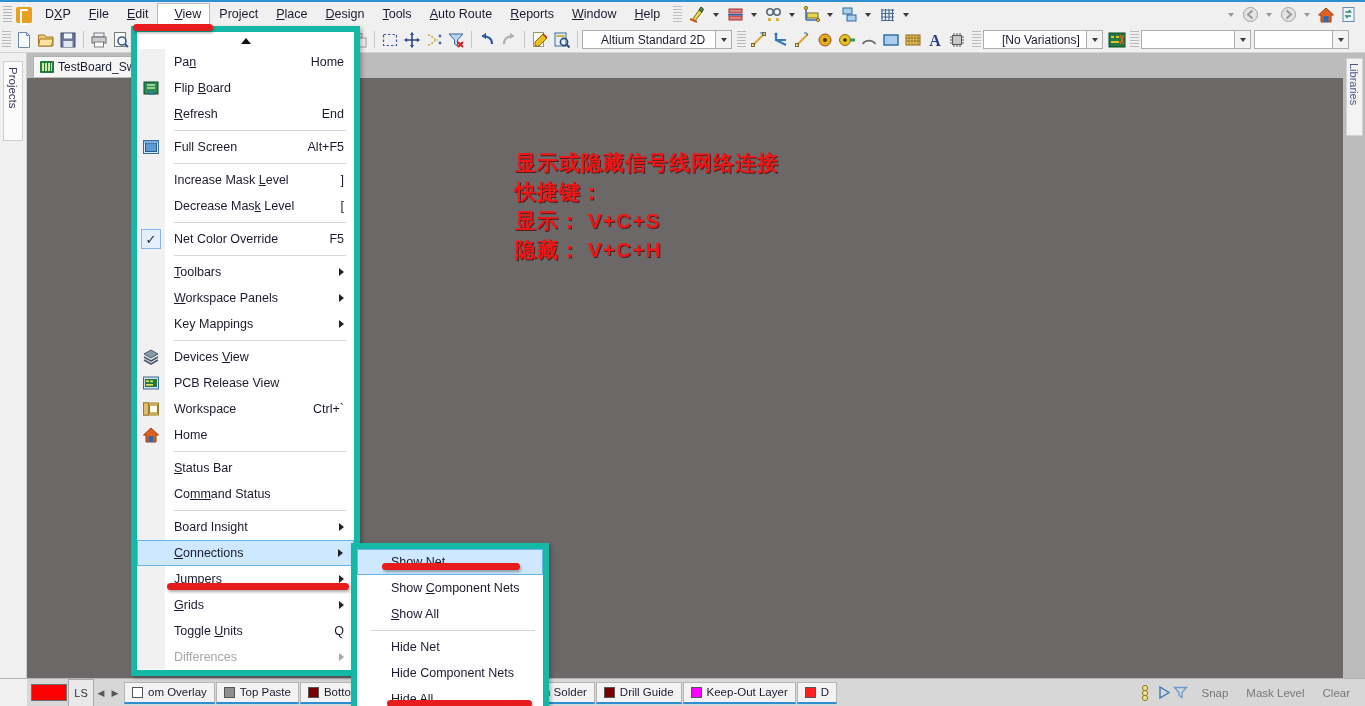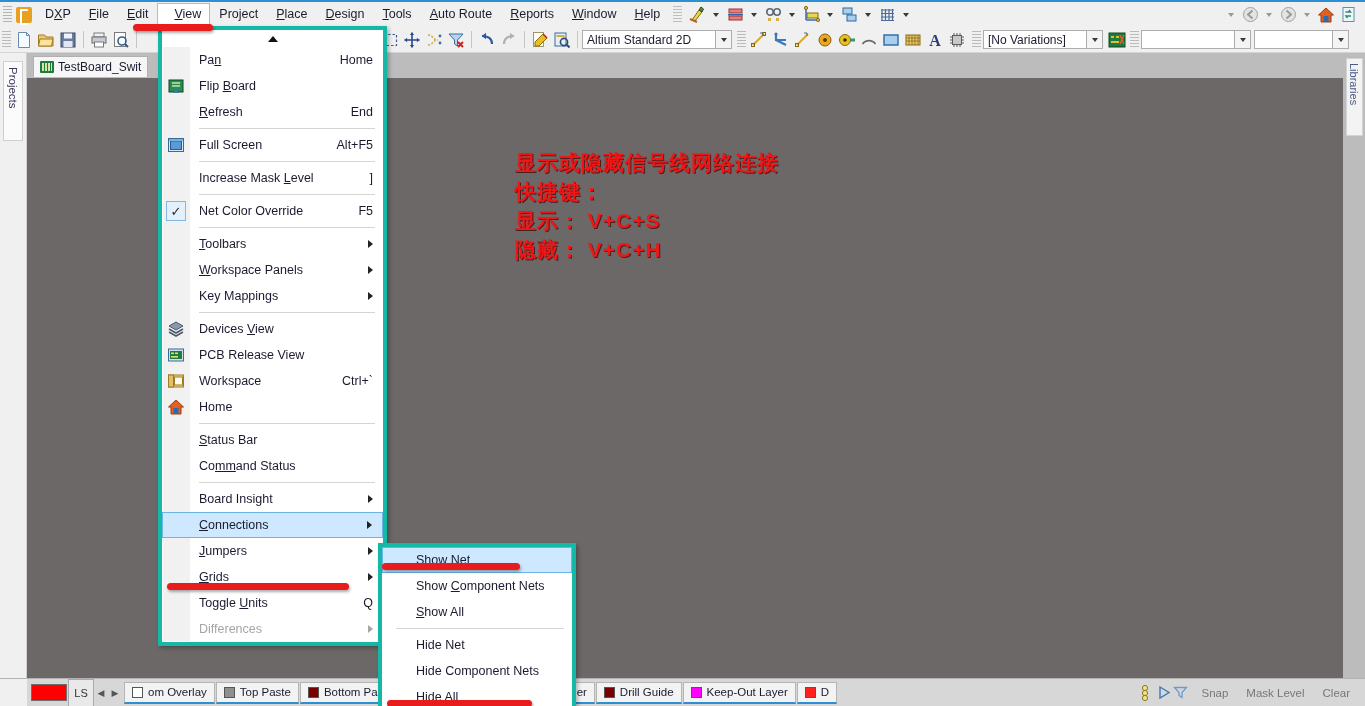--- a/index.html
+++ b/index.html
@@ -55,21 +55,21 @@
   .toolbar2 {
     position: absolute; left: 0; top: 27px; width: 1365px; height: 26px;
     background: #f0f0f0; display: flex; align-items: center; border-bottom: 1px solid #d4d4d4;
   }
   .tb-grip { width:9px;height:18px;margin:0 2px;
     background-image: repeating-linear-gradient(to bottom,#a8a8a8 0 1px,transparent 1px 3px);
     background-size:3px 100%;background-repeat:repeat-x;background-position:2px 0;opacity:.75;}
   .tb-sep { width:1px;height:17px;background:#c6c6c6;margin:0 4px; }
   .combo {
     height:19px;background:#fff;border:1px solid #adadad;display:flex;align-items:center;
-    font-size:12px;padding-left:4px;position:relative;
+    font-size:12px;padding-left:18px;position:relative;
   }
   .combo .cb-btn{ position:absolute;right:0;top:0;bottom:0;width:16px;border-left:1px solid #adadad;
     background:#f4f4f4;display:flex;align-items:center;justify-content:center;}
   .combo .cb-txt{ white-space:nowrap;overflow:hidden; }
 
   
   .leftbar {
     position:absolute;left:0;top:53px;width:27px;height:625px;background:#f0f0f0;
     border-right:1px solid #cfcfcf;
   }
@@ -140,22 +140,22 @@
     border:1px solid #b5b5b5;border-bottom:2px solid #2c8fd1;margin-right:1px;font-size:11.5px;
     white-space:nowrap;color:#1b1b30;
   }
   .ltab .sw{width:11px;height:11px;border:1px solid #555;margin-right:5px;flex:none;}
   .sb-right{display:flex;align-items:center;height:28px;padding-right:6px;}
   .sb-btn{font-size:11.5px;color:#777;padding:0 9px;white-space:nowrap;}
   .sb-icons{display:flex;align-items:center;padding:0 4px;gap:2px;}
 
   
   .dropdown{
-    position:absolute;background:#fff;border:4px solid #14b8a6;
-    box-shadow:2px 2px 4px rgba(0,0,0,.28); z-index:50;margin-left:27px;
+    position:absolute;background:#fff;border:6px solid #14b8a6;
+    box-shadow:2px 2px 4px rgba(0,0,0,.28); z-index:50;
   }
   .dd-gutter{position:absolute;left:1px;top:1px;bottom:1px;width:27px;background:#f1f1f1;}
   .dd-scroll{height:17px;display:flex;align-items:center;justify-content:center;position:relative;z-index:2;background:#fff;}
   .dd-scroll .ar{width:0;height:0;border-left:5px solid transparent;border-right:5px solid transparent;border-bottom:6px solid #111;}
   .mrow{
     position:relative;height:26px;display:flex;align-items:center;z-index:2;
     padding-left:37px;padding-right:10px;font-size:12.5px;white-space:nowrap;cursor:default;
   }
   .mrow .lbl{flex:1;}
   .mrow .sc{color:#1b1b30;font-size:12.5px;padding-left:16px;}
@@ -559,20 +559,24 @@
               <rect x="2" y="3" width="14" height="2" fill="#7ab0e0"></rect>
             </svg></div>
           <div class="lbl">Full Screen</div>
           <div class="sc">Alt+F5</div>
         </div>
         <div class="msep"></div>
         <div class="mrow">
           <div class="lbl">Increase Mask <u>L</u>evel</div>
           <div class="sc">]</div>
         </div>
+        <div class="mrow">
+          <div class="lbl">Decrease Mas<u>k</u> Level</div>
+          <div class="sc">[</div>
+        </div>
         <div class="msep"></div>
         <div class="mrow">
           <div class="chkbox">✓</div>
           <div class="lbl">Net Color Override</div>
           <div class="sc">F5</div>
         </div>
         <div class="msep"></div>
         <div class="mrow">
           <div class="lbl"><u>T</u>oolbars</div>
           <div class="sub"></div>

